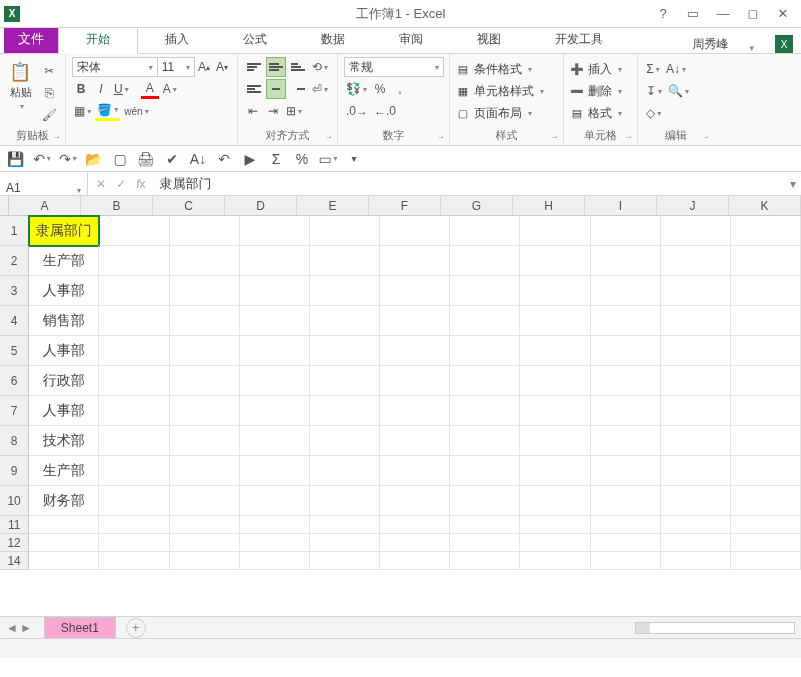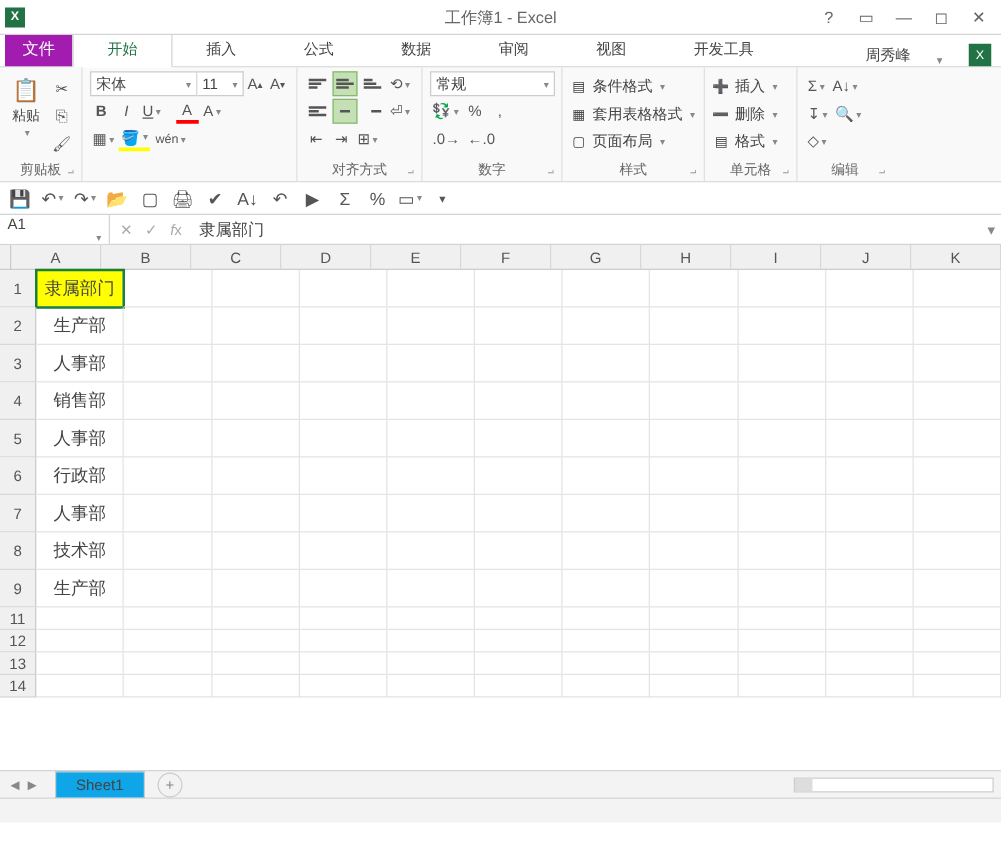--- a/index.html
+++ b/index.html
@@ -43,41 +43,41 @@
 .fmt-dd { width: 100px; height: 20px; border: 1px solid #ccc; background: #fff; padding: 0 4px; display: flex; align-items: center; gap: 28px; }
 .menu-item { display: flex; align-items: center; gap: 4px; height: 20px; font-size: 12px; white-space: nowrap; }
 .menu-item .mi-icon { width: 14px; height: 14px; display: inline-flex; align-items: center; justify-content: center; font-size: 11px; }
 
 
 .qat { height: 26px; background: #fff; display: flex; align-items: center; gap: 6px; padding: 0 6px; border-bottom: 1px solid #d4d4d4; }
 .qat .qbtn { width: 20px; height: 20px; display: flex; align-items: center; justify-content: center; color: #555; font-size: 14px; }
 
 
 .fbar { height: 24px; display: flex; align-items: stretch; border-bottom: 1px solid #d4d4d4; }
-.namebox { width: 88px; border-right: 1px solid #d4d4d4; display: flex; align-items: flex-start; padding: 0 6px; font-size: 12px; background: #fff; flex-direction: column; }
+.namebox { width: 88px; border-right: 1px solid #d4d4d4; display: flex; align-items: flex-end; padding: 0 6px; font-size: 12px; background: #fff; }
 .fb-btns { display: flex; align-items: center; padding: 0 8px; gap: 10px; color: #aaa; }
 .formula-input { flex: 1; display: flex; align-items: center; padding: 0 6px; font-size: 13px; }
 
 
 .grid-wrap { position: relative; height: 420px; overflow: hidden; background: #fff; }
 .col-headers { display: flex; height: 20px; background: #f0f0f0; border-bottom: 1px solid #ccc; }
 .corner { width: 30px; background: #f0f0f0; border-right: 1px solid #ccc; border-bottom: 1px solid #ccc; height: 20px; }
 .col-h { width: 72px; text-align: center; border-right: 1px solid #d8d8d8; font-size: 12px; line-height: 20px; color: #555; }
 .rows { display: flex; flex-direction: column; }
 .row { display: flex; height: 30px; }
 .row.short { height: 18px; }
 .row-h { width: 30px; background: #f0f0f0; border-right: 1px solid #ccc; border-bottom: 1px solid #d8d8d8; text-align: center; font-size: 12px; display: flex; align-items: center; justify-content: center; color: #555; }
 .cell { width: 72px; border-right: 1px solid #e4e4e4; border-bottom: 1px solid #e4e4e4; font-size: 14px; display: flex; align-items: center; justify-content: center; font-family: SimSun, serif; }
 .cell.header-cell { background: #ffff00; font-weight: normal; }
 .cell.active { outline: 2px solid #1a7f37; outline-offset: -1px; }
 
 
 .sheettabs { height: 22px; border-top: 1px solid #d4d4d4; display: flex; align-items: center; background: #f3f3f3; font-size: 12px; }
 .nav-btns { display: flex; gap: 2px; padding: 0 6px; color: #888; }
-.sheettab { padding: 3px 16px; background: #0ea5e9; border: 1px solid #ccc; border-bottom: none; margin-left: 6px; }
+.sheettab { padding: 3px 16px; background: #f9a8d4; border: 1px solid #ccc; border-bottom: none; margin-left: 6px; }
 .add-sheet { width: 20px; height: 20px; border: 1px solid #ccc; border-radius: 50%; display: flex; align-items: center; justify-content: center; margin-left: 10px; color: #888; }
 
 
 .statusbar { height: 20px; background: #f3f3f3; border-top: 1px solid #d4d4d4; }
 </style>
 </head>
 <body>
 
 <div class="titlebar">
   <div class="excel-icon">X</div>
@@ -245,21 +245,21 @@
 
   <div class="group" style="width:114px">
     <div class="group-body vstack" style="padding-top:2px">
       <div class="menu-item">
           <span class="mi-icon">▤</span>
           <span>条件格式</span>
           <span class="dd">▾</span>
         </div>
       <div class="menu-item">
           <span class="mi-icon">▦</span>
-          <span>套用表格格式</span>
+          <span>单元格样式</span>
           <span class="dd">▾</span>
         </div>
       <div class="menu-item">
           <span class="mi-icon">▢</span>
           <span>页面布局</span>
           <span class="dd">▾</span>
         </div>
     </div>
     <div class="group-label" style="padding-right:0">样式</div>
   </div>
@@ -471,50 +471,50 @@
         <div class="cell"></div>
         <div class="cell"></div>
         <div class="cell"></div>
         <div class="cell"></div>
         <div class="cell"></div>
         <div class="cell"></div>
         <div class="cell"></div>
         <div class="cell"></div>
         <div class="cell"></div>
       </div>
+      <div class="row">
+        <div class="row-h">10</div>
+        <div class="cell">财务部</div>
+        <div class="cell"></div>
+        <div class="cell"></div>
+        <div class="cell"></div>
+        <div class="cell"></div>
+        <div class="cell"></div>
+        <div class="cell"></div>
+        <div class="cell"></div>
+        <div class="cell"></div>
+        <div class="cell"></div>
+        <div class="cell"></div>
+      </div>
       <div class="row short">
         <div class="row-h">11</div>
         <div class="cell"></div>
         <div class="cell"></div>
         <div class="cell"></div>
         <div class="cell"></div>
         <div class="cell"></div>
         <div class="cell"></div>
         <div class="cell"></div>
         <div class="cell"></div>
         <div class="cell"></div>
         <div class="cell"></div>
         <div class="cell"></div>
       </div>
       <div class="row short">
         <div class="row-h">12</div>
-        <div class="cell"></div>
-        <div class="cell"></div>
-        <div class="cell"></div>
-        <div class="cell"></div>
-        <div class="cell"></div>
-        <div class="cell"></div>
-        <div class="cell"></div>
-        <div class="cell"></div>
-        <div class="cell"></div>
-        <div class="cell"></div>
-        <div class="cell"></div>
-      </div>
-      <div class="row short">
-        <div class="row-h">13</div>
         <div class="cell"></div>
         <div class="cell"></div>
         <div class="cell"></div>
         <div class="cell"></div>
         <div class="cell"></div>
         <div class="cell"></div>
         <div class="cell"></div>
         <div class="cell"></div>
         <div class="cell"></div>
         <div class="cell"></div>

